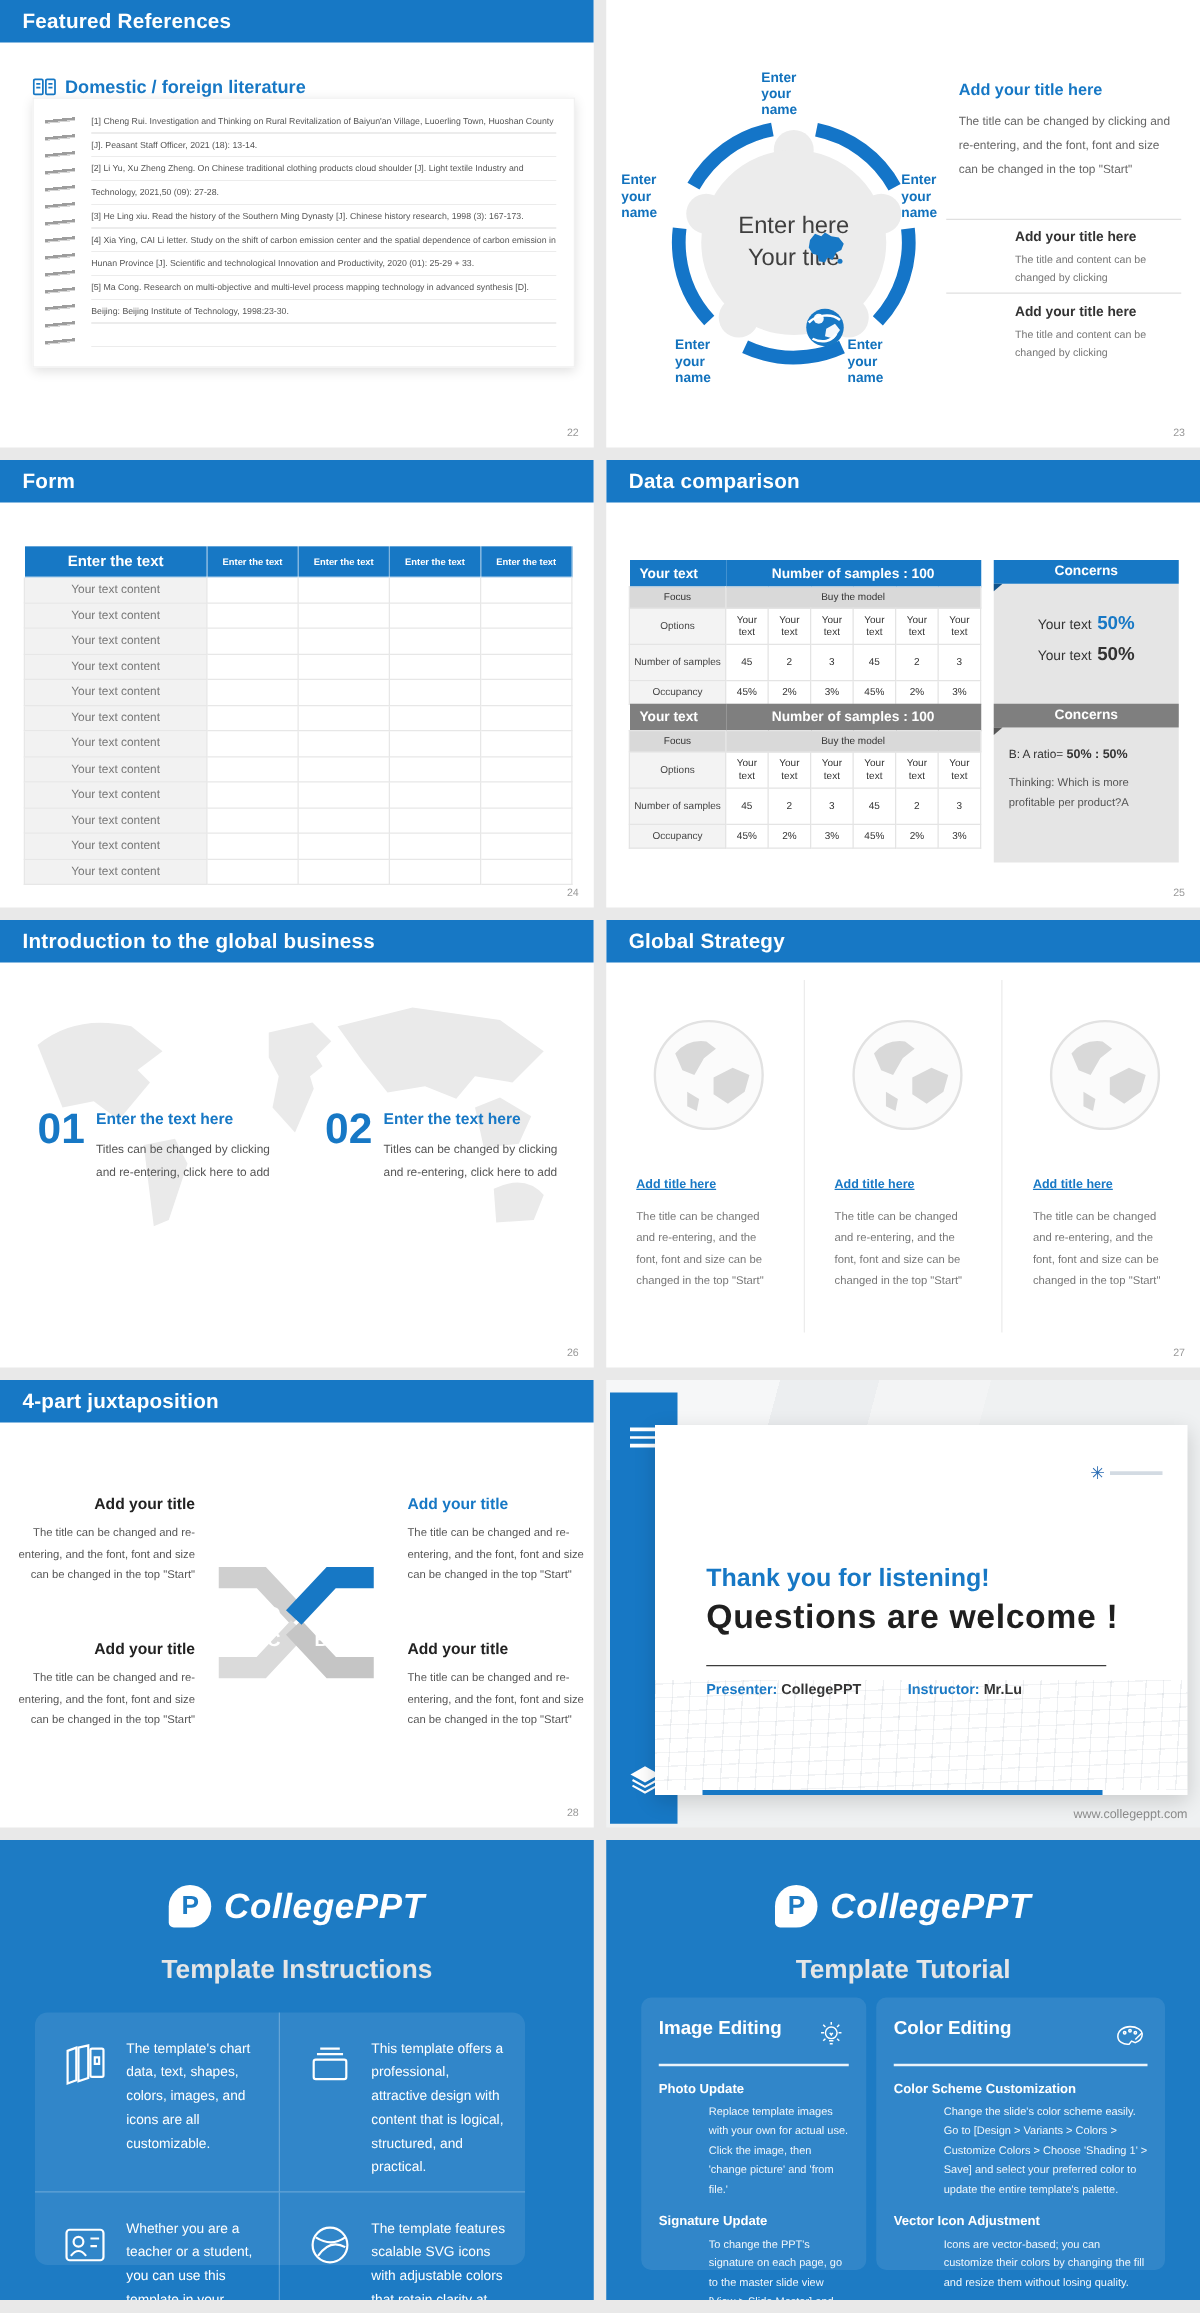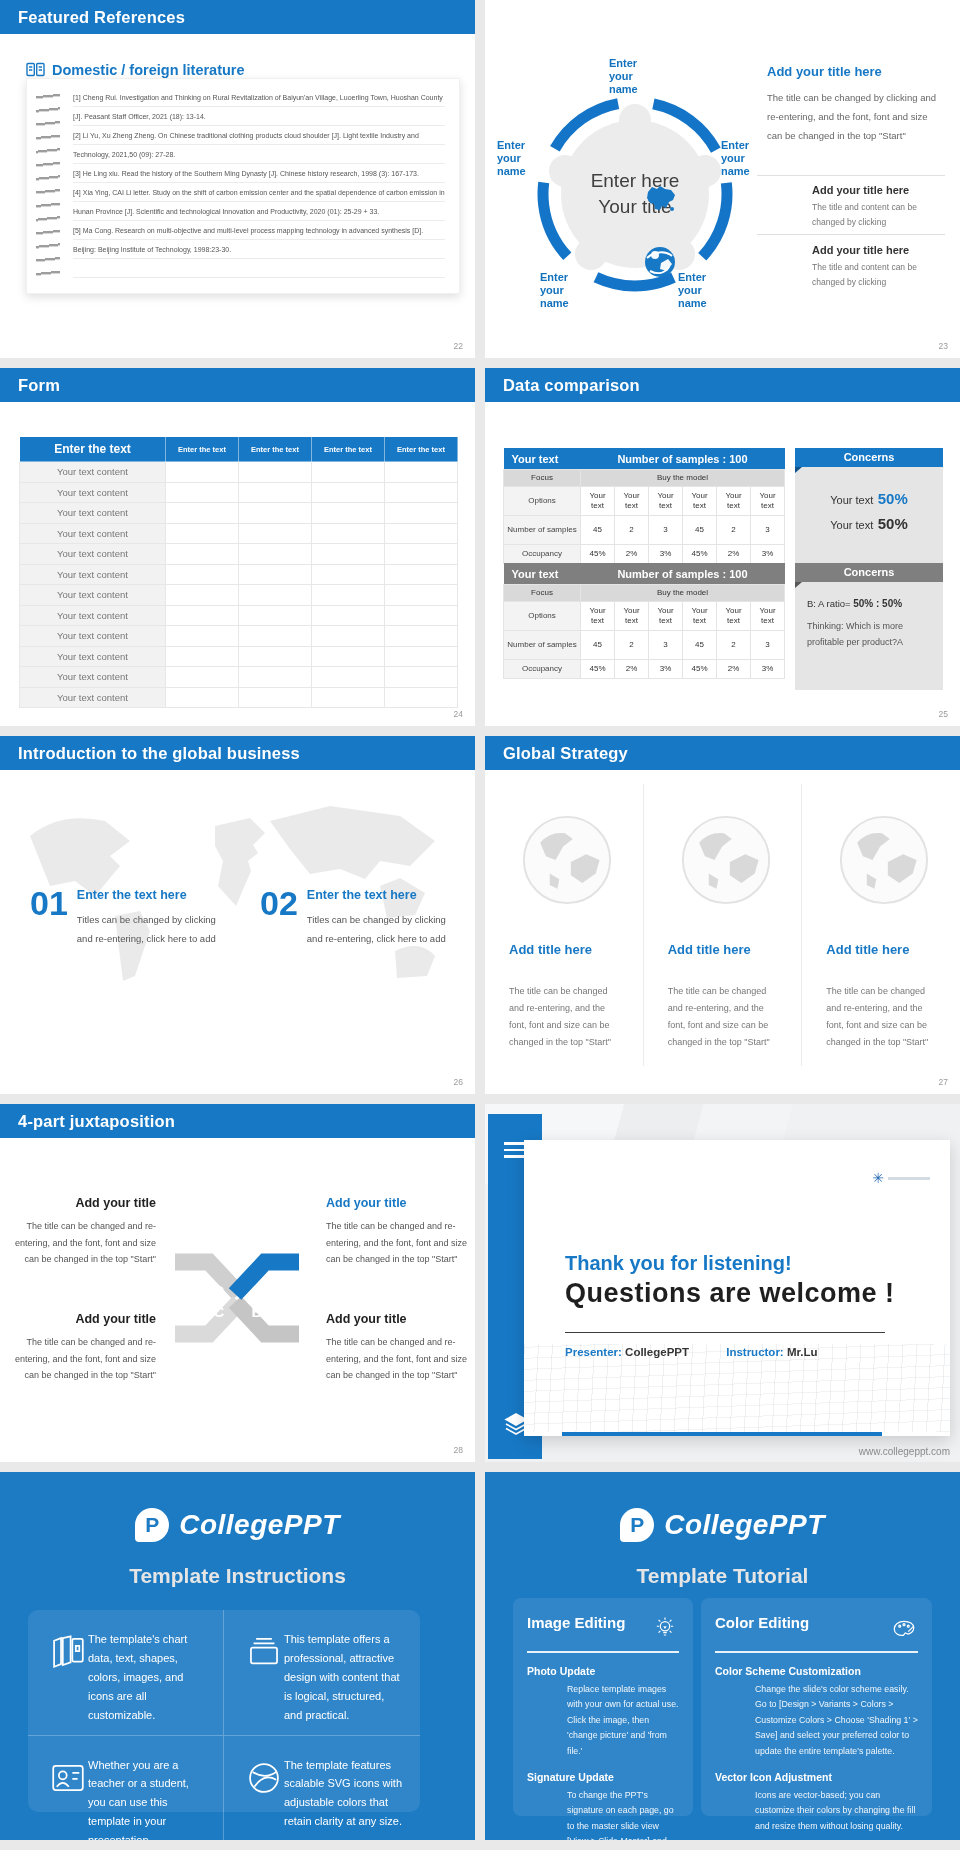--- a/index.html
+++ b/index.html
@@ -80,21 +80,21 @@
   .gb-item{position:absolute;display:flex;gap:9px;z-index:1;}
   .gb-num{font-size:34px;font-weight:800;color:var(--accent);line-height:34px;}
   .gb-h{font-size:12.5px;font-weight:bold;color:var(--accent);margin:2px 0 8px;}
   .gb-b{font-size:9.5px;color:#555;line-height:19px;width:152px;}
 
   
   .gs-cols{position:absolute;left:0;right:0;top:48px;bottom:28px;display:flex;}
   .gs-col{flex:1;padding:0 18px 0 24px;}
   .gs-col + .gs-col{border-left:1px solid #ececec;}
   .gs-col svg{display:block;margin:30px auto 36px;}
-  .gs-h{font-size:13px;font-weight:bold;color:var(--accent);margin-bottom:26px;}
+  .gs-h{font-size:10px;font-weight:bold;color:var(--accent);margin-bottom:12px;text-decoration:underline;}
   .gs-b{font-size:9px;color:#777;line-height:17px;}
 
   
   .q-block{position:absolute;width:142px;}
   .q-tl{left:14px;top:92px;text-align:right;}
   .q-tr{left:326px;top:92px;}
   .q-bl{left:14px;top:208px;text-align:right;}
   .q-br{left:326px;top:208px;}
   .q-title{font-size:12.5px;font-weight:bold;color:#222;margin-bottom:8px;}
   .q-tr .q-title{color:var(--accent);}
@@ -129,21 +129,21 @@
   
   .brand{position:absolute;left:0;right:0;top:36px;display:flex;justify-content:center;align-items:center;gap:10px;}
   .brand-mark{width:34px;height:34px;background:#fff;border-radius:50% 50% 50% 12%;
               display:flex;align-items:center;justify-content:center;}
   .brand-mark b{color:var(--panel);font-size:21px;font-weight:800;}
   .brand-name{color:#fff;font-size:28px;font-weight:bold;font-style:italic;letter-spacing:.5px;}
   .panel-head{position:absolute;left:0;right:0;top:92px;text-align:center;color:#e5e5e5;
               font-size:21px;font-weight:bold;}
   .pl-card{position:absolute;left:28px;top:138px;width:392px;height:202px;background:rgba(255,255,255,.09);
            border-radius:10px;display:grid;grid-template-columns:1fr 1fr;grid-template-rows:1fr 1fr;}
-  .pl-item{padding:20px 16px 10px 20px;display:flex;align-items:flex-start;}
+  .pl-item{padding:20px 16px 10px 20px;display:flex;gap:13px;align-items:flex-start;}
   .pl-item:nth-child(odd){border-right:1px solid rgba(255,255,255,.25);}
   .pl-item:nth-child(-n+2){border-bottom:1px solid rgba(255,255,255,.25);}
   .pl-item svg{flex-shrink:0;margin-top:2px;}
   .pl-text{color:#fff;font-size:11px;line-height:1.72;}
   .pr-card{position:absolute;top:126px;height:218px;background:rgba(255,255,255,.09);border-radius:8px;
            padding:16px 14px;box-sizing:border-box;color:#fff;}
   .pr-c1{left:28px;width:180px;}
   .pr-c2{left:216px;width:231px;}
   .pr-head{display:flex;justify-content:space-between;align-items:flex-start;}
   .pr-title{font-size:15px;font-weight:bold;}

